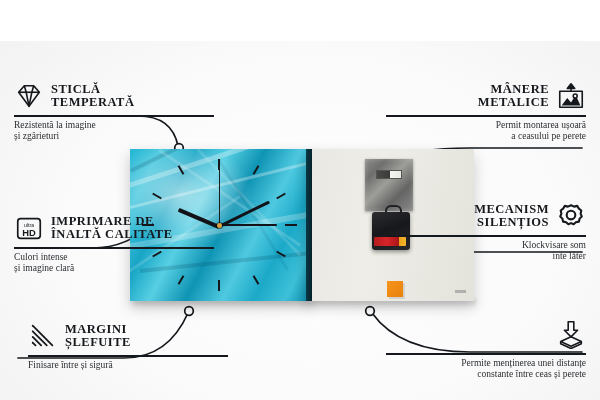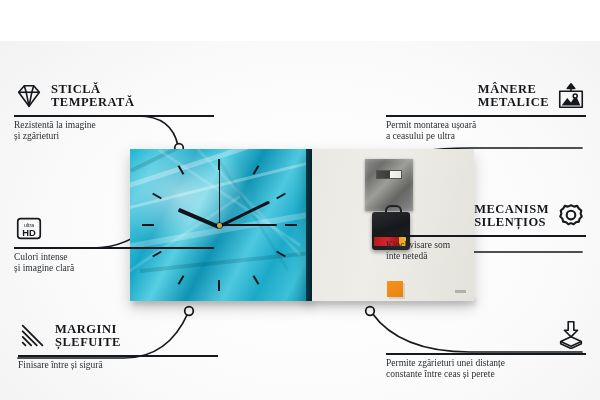--- a/index.html
+++ b/index.html
@@ -83,21 +83,21 @@
   }
   #foam-spacer{
     position:absolute;left:75px;top:132px;width:16px;height:16px;
     background:linear-gradient(135deg,#f7941d,#e8820c);
     box-shadow:2px 2px 0 rgba(0,0,0,.10);
   }
 
   
   .callout{position:absolute;width:200px;}
   .callout.left{text-align:left;}
-  .callout.right{}
+  .callout.right{text-align:right;}
   .head{display:flex;align-items:center;gap:7px;}
   .callout.right .head{flex-direction:row-reverse;}
   .ico{width:30px;height:30px;flex:0 0 30px;display:block;}
   .title{
     font-family:"Liberation Serif",serif;font-weight:700;
     font-size:12.5px;line-height:13.5px;letter-spacing:.5px;color:#15181c;
     text-transform:uppercase;white-space:pre-line;
   }
   .rule{height:1.6px;background:#15181c;margin:4px 0 3px 0;}
   .sub{
@@ -194,27 +194,29 @@
 și zgârieturi</div>
   </div>
 
   <div class="callout left" style="left:14px;top:172px;">
     <div class="head">
       <svg class="ico" viewBox="0 0 32 32">
         <rect x="4" y="6" width="24" height="21" rx="3" fill="none" stroke="#15181c" stroke-width="1.8"></rect>
         <text x="16" y="15" font-family="Liberation Sans, sans-serif" font-size="5.5" fill="#15181c" text-anchor="middle">ultra</text>
         <text x="16" y="24" font-family="Liberation Sans, sans-serif" font-size="10" font-weight="bold" fill="#15181c" text-anchor="middle">HD</text>
       </svg>
+      <div class="title">IMPRIMARE DE
+ÎNALTĂ CALITATE</div>
     </div>
     <div class="rule"></div>
     <div class="sub">Culori intense
 și imagine clară</div>
   </div>
 
-  <div class="callout left" style="left:18px;top:280px;">
+  <div class="callout left" style="left:28px;top:280px;">
     <div class="head">
       <svg class="ico" viewBox="0 0 32 32">
         <g stroke="#15181c" stroke-width="1.9" stroke-linecap="round">
           <line x1="5" y1="5" x2="26" y2="26"></line>
           <line x1="5" y1="11" x2="20" y2="26"></line>
           <line x1="5" y1="17" x2="14" y2="26"></line>
           <line x1="5" y1="23" x2="8" y2="26"></line>
         </g>
       </svg>
       <div class="title">MARGINI
@@ -233,50 +235,50 @@
           <rect x="4" y="11" width="24" height="17"></rect>
           <path d="M6,26 L12,18 L16,23 L21,15 L26,26 Z" fill="#15181c" stroke="none"></path>
           <circle cx="20.5" cy="16" r="2.1" fill="#ffffff"></circle>
         </g>
       </svg>
       <div class="title">MÂNERE
 METALICE</div>
     </div>
     <div class="rule"></div>
     <div class="sub">Permit montarea ușoară
-a ceasului pe ultra</div>
+a ceasului pe perete</div>
   </div>
 
   <div class="callout right" style="left:386px;top:160px;">
     <div class="head">
       <svg class="ico" viewBox="0 0 32 32">
         <g fill="none" stroke="#15181c" stroke-width="2.2" stroke-linejoin="round">
           <path d="M16,4.5 L19.3,6 L22.6,5.2 L24.4,8.1 L27,10.2 L26.2,13.5 L27.5,16.5
                    L25.2,18.8 L24.4,22 L21.2,22.6 L18.8,24.8 L16,23.6 L13.2,24.8
                    L10.8,22.6 L7.6,22 L6.8,18.8 L4.5,16.5 L5.8,13.5 L5,10.2
                    L7.6,8.1 L9.4,5.2 L12.7,6 Z"></path>
           <circle cx="16" cy="15" r="4.6"></circle>
         </g>
       </svg>
       <div class="title">MECANISM
 SILENȚIOS</div>
     </div>
     <div class="rule"></div>
     <div class="sub">Klockvisare som
-inte netedă</div>
+inte låter</div>
   </div>
 
   <div class="callout right" style="left:386px;top:278px;">
     <div class="head">
       <svg class="ico" viewBox="0 0 32 32">
         <g fill="none" stroke="#15181c" stroke-width="1.7" stroke-linejoin="round">
           <path d="M13,3 H19 V12 H23 L16,19 L9,12 H13 Z"></path>
           <path d="M16,19 L27,24 L16,29 L5,24 Z"></path>
           <path d="M5,24 V26.5 L16,31.5 L27,26.5 V24"></path>
         </g>
       </svg>
     </div>
     <div class="rule"></div>
-    <div class="sub">Permite zgârieturi unei distanțe
+    <div class="sub">Permite menținerea unei distanțe
 constante între ceas și perete</div>
   </div>
 
 </div>
 
 </body></html>

